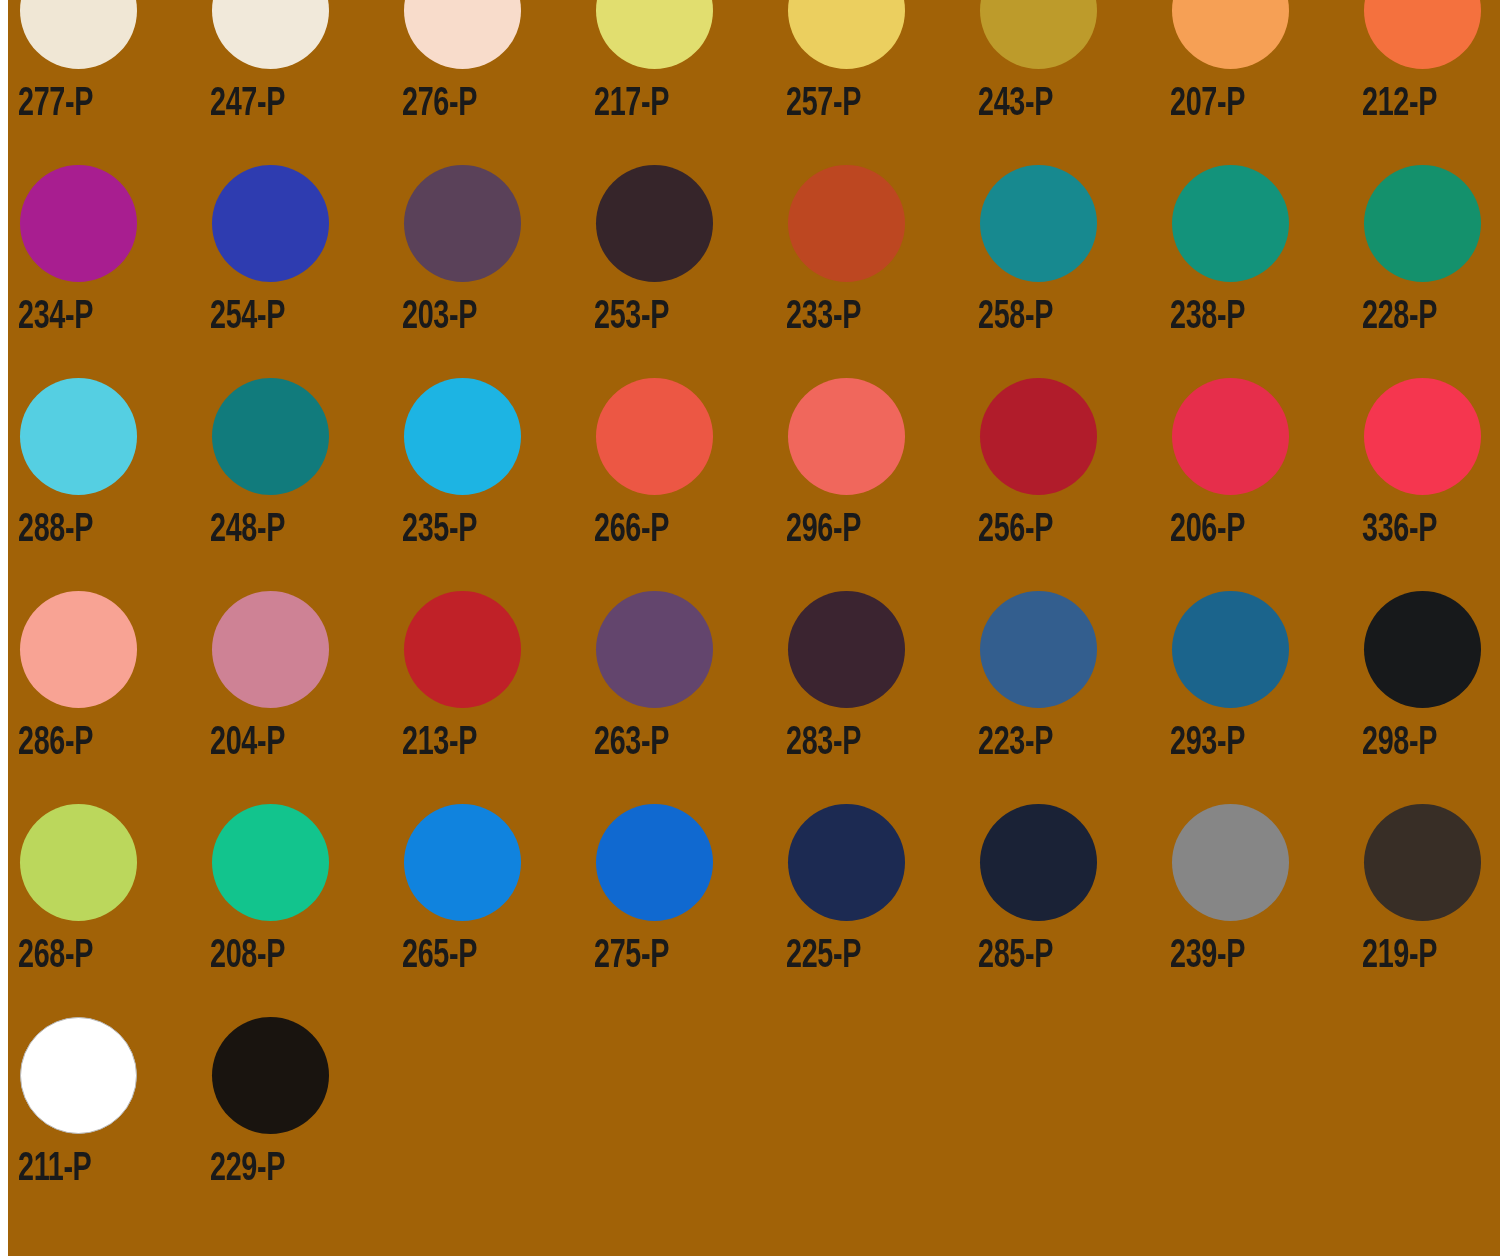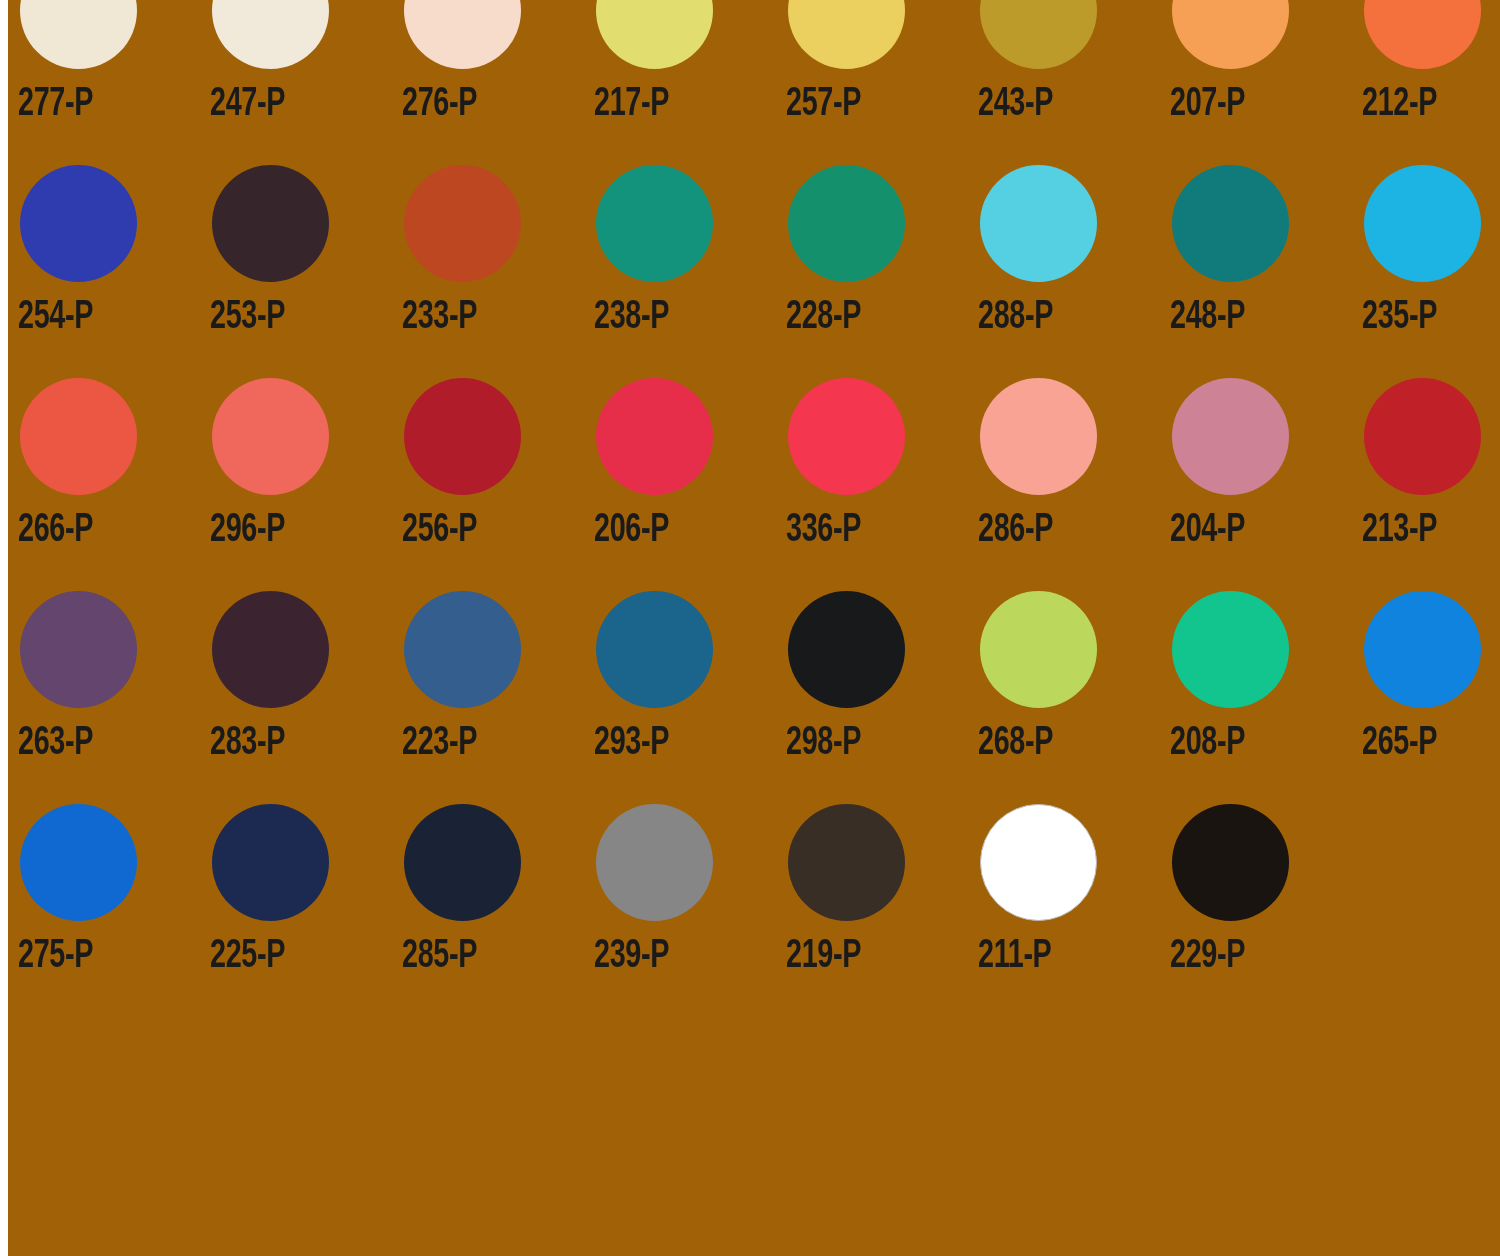--- a/index.html
+++ b/index.html
@@ -104,32 +104,44 @@
       </div>
       <div class="swatch-cell">
         <div class="swatch-dot" style="background: rgb(246, 160, 85);"></div>
         <div class="swatch-label">207-P</div>
       </div>
       <div class="swatch-cell">
         <div class="swatch-dot" style="background: rgb(244, 113, 62);"></div>
         <div class="swatch-label">212-P</div>
       </div>
       <div class="swatch-cell">
+        <div class="swatch-dot" style="background: rgb(168, 30, 144);"></div>
+        <div class="swatch-label">234-P</div>
+      </div>
+      <div class="swatch-cell">
         <div class="swatch-dot" style="background: rgb(46, 60, 176);"></div>
         <div class="swatch-label">254-P</div>
       </div>
       <div class="swatch-cell">
+        <div class="swatch-dot" style="background: rgb(90, 65, 89);"></div>
+        <div class="swatch-label">203-P</div>
+      </div>
+      <div class="swatch-cell">
         <div class="swatch-dot" style="background: rgb(54, 37, 42);"></div>
         <div class="swatch-label">253-P</div>
       </div>
       <div class="swatch-cell">
         <div class="swatch-dot" style="background: rgb(189, 71, 33);"></div>
         <div class="swatch-label">233-P</div>
       </div>
       <div class="swatch-cell">
+        <div class="swatch-dot" style="background: rgb(23, 137, 143);"></div>
+        <div class="swatch-label">258-P</div>
+      </div>
+      <div class="swatch-cell">
         <div class="swatch-dot" style="background: rgb(19, 147, 123);"></div>
         <div class="swatch-label">238-P</div>
       </div>
       <div class="swatch-cell">
         <div class="swatch-dot" style="background: rgb(20, 145, 108);"></div>
         <div class="swatch-label">228-P</div>
       </div>
       <div class="swatch-cell">
         <div class="swatch-dot" style="background: rgb(85, 207, 226);"></div>
         <div class="swatch-label">288-P</div>

